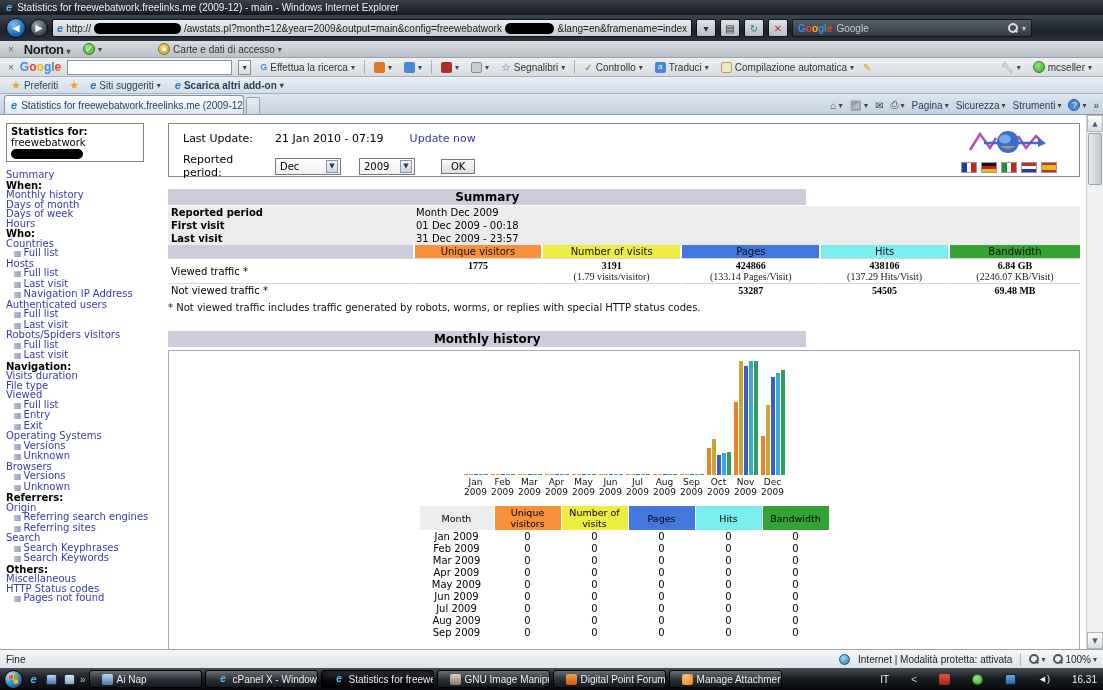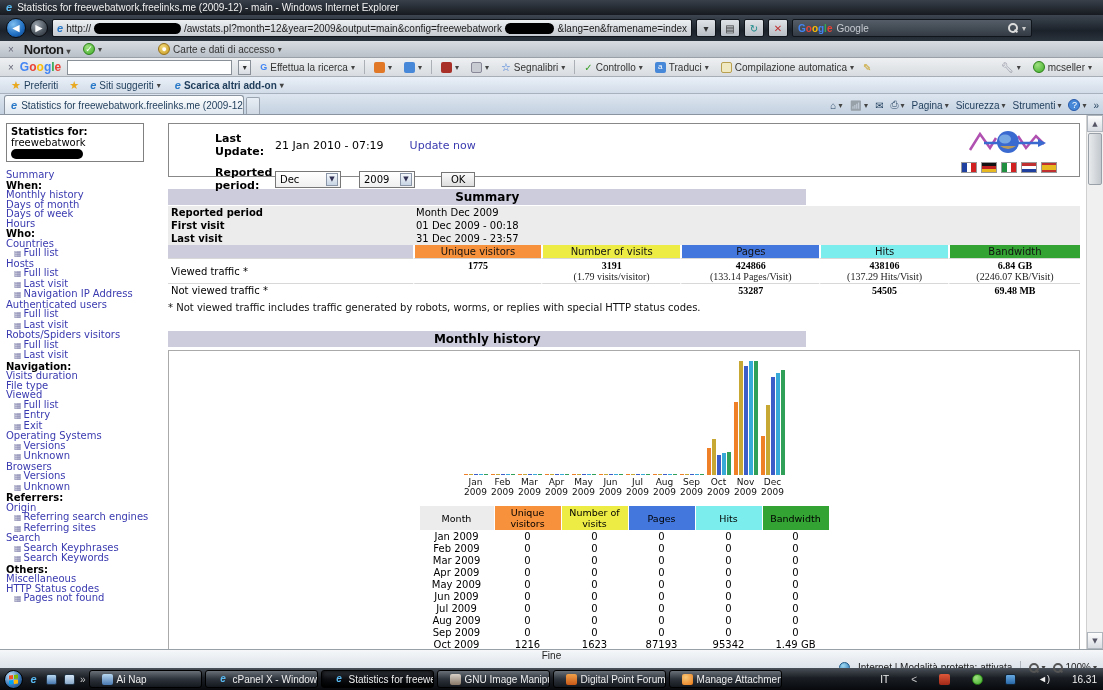--- a/index.html
+++ b/index.html
@@ -76,21 +76,21 @@
   .stats-box { border: 1px solid #808080; width: 138px; padding: 2px 4px; margin-bottom: 8px; line-height: 11px; }
   .stats-box b { font-size: 10px; }
   .nav-head { font-weight: bold; color: #000; margin-top: 1px; }
   .nav-link { color: #3a3ab0; cursor: pointer; }
   .nav-sub { color: #3a3ab0; padding-left: 8px; cursor: pointer; }
   .grid-ic { color: #7a7aa8; font-size: 8px; margin-right: 2px; }
 
   .main { flex: 1; padding: 8px 6px 0 2px; overflow: hidden; font-size: 11px; }
   .hdr-box { border: 1px solid #888; height: 54px; position: relative; padding: 8px 0 0 14px; }
   .hdr-grid { display: grid; grid-template-columns: 92px auto; row-gap: 8px; align-items: center; width: 440px; }
-  .hdr-label { font-weight: bold; font-size: 11px; margin-left: 32px; }
+  .hdr-label { font-weight: normal; font-size: 11px; }
   .hdr-val-row { display: flex; align-items: center; gap: 26px; }
   .link { color: #3a3ab0; cursor: pointer; }
   .select { border: 1px solid #777; background: linear-gradient(#fff,#f0f0f0); height: 17px; display: inline-flex;
     align-items: center; justify-content: space-between; padding: 0 2px 0 4px; font-size: 10px; }
   .select .db { width: 12px; height: 13px; background: linear-gradient(#f4f8fc,#c8d4e4); border: 1px solid #8a96a8; font-size: 7px;
     display: flex; align-items: center; justify-content: center; color: #335; }
   .okbtn { border: 1px solid #777; background: linear-gradient(#fbfbfb,#dedede); padding: 1px 9px; font-size: 10px; }
   .logo-wrap { position: absolute; right: 22px; top: 4px; text-align: center; }
   .flags { display: flex; gap: 4px; justify-content: center; margin-top: 1px; }
   .flag { width: 16px; height: 11px; border: 1px solid #999; }
@@ -127,21 +127,21 @@
   table.mt td { text-align: center; padding: 0 2px; line-height: 11px; }
 
   .vscroll { width: 17px; background: #f0f0f0; border-left: 1px solid #d0d0d0; display: flex; flex-direction: column; }
   .varrow { height: 17px; background: linear-gradient(#fdfdfd,#d8dce2); border: 1px solid #b0b6bd; font-size: 7px;
     display: flex; align-items: center; justify-content: center; color: #556; }
   .vthumb { height: 52px; margin: 1px; background: linear-gradient(90deg,#e8eaec,#c2c8ce); border: 1px solid #9aa0a8; border-radius: 2px; }
   .vspring { flex: 1; }
 
   
   .statusbar { height: 19px; background: linear-gradient(#f5f7f9,#dde3ea); border-top: 1px solid #98a0a8;
-    display: flex; align-items: center; font-size: 10px; color: #222; padding: 0 6px; flex-direction: column; }
+    display: flex; align-items: center; font-size: 10px; color: #222; padding: 0 6px; }
   .sb-right { margin-left: auto; display: flex; align-items: center; gap: 8px; }
   .globe-ic { width: 11px; height: 11px; border-radius: 50%; background: radial-gradient(circle at 35% 30%, #9fd8f0, #2878b8);
     border: 1px solid #1c5888; display: inline-block; }
   .sb-sep { width: 1px; height: 13px; background: #b0b6bd; }
 
   
   .taskbar { height: 22px; background: linear-gradient(#4a5058, #1a1e24 45%, #07090c); display: flex; align-items: center;
     gap: 3px; padding: 0 4px; color: #eee; font-size: 10px; }
   .orb { width: 19px; height: 19px; border-radius: 50%; background: radial-gradient(circle at 35% 30%, #cfe8f8, #3a78b8 55%, #0c2c58);
     display: flex; align-items: center; justify-content: center; border: 1px solid #000; }
@@ -677,28 +677,20 @@
                 <td>0</td>
               </tr>
               <tr>
                 <td>Sep 2009</td>
                 <td>0</td>
                 <td>0</td>
                 <td>0</td>
                 <td>0</td>
                 <td>0</td>
               </tr>
-              <tr>
-                <td>Oct 2009</td>
-                <td>1216</td>
-                <td>1623</td>
-                <td>87193</td>
-                <td>95342</td>
-                <td>1.49 GB</td>
-              </tr>
             </tbody>
         </table>
       </div>
     </div>
 
     <div class="vscroll">
       <div class="varrow">▲</div>
       <div class="vthumb"></div>
       <div class="vspring"></div>
       <div class="varrow">▼</div>

